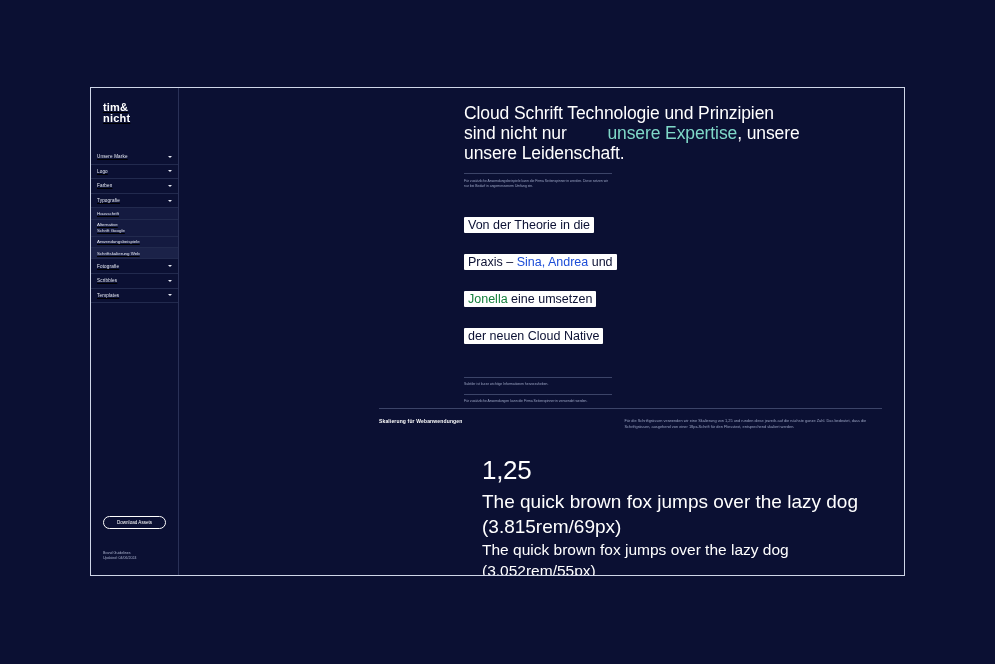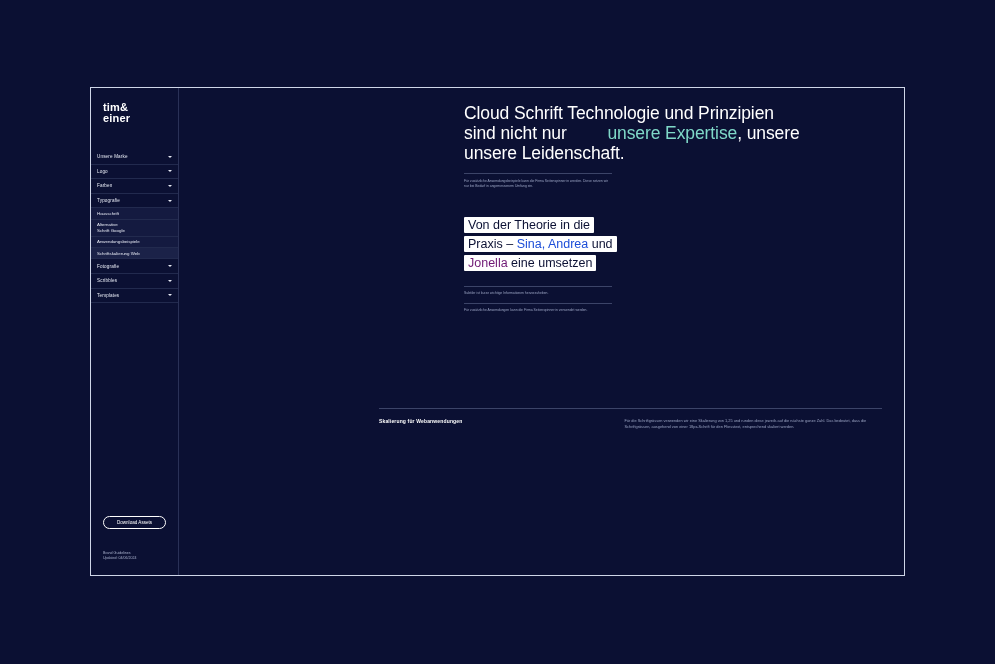--- a/index.html
+++ b/index.html
@@ -35,20 +35,21 @@
 
   
   .sidebar {
     width: 88px;
     flex: 0 0 88px;
     background: #0b1033;
     border-right: 1px solid #2a3157;
     box-sizing: border-box;
     position: relative;
     padding: 0;
+    text-decoration: underline;
   }
 
   .logo {
     padding: 14px 0 0 12px;
     color: #ffffff;
     font-size: 11px;
     line-height: 11px;
     letter-spacing: 0.2px;
     font-weight: 700;
   }
@@ -159,26 +160,26 @@
     margin: 26px 0 0 285px;
     width: 330px;
   }
   .quote .line {
     display: inline-block;
     background: #ffffff;
     color: #0b1033;
     font-size: 12.5px;
     line-height: 16px;
     padding: 0 4px;
-    margin-bottom: 1px;
+    margin-bottom: 19px;
     border-radius: 1px;
     white-space: nowrap;
   }
   .quote .line .mint { color: #1d4ed8; }
-  .quote .line .blue { color: #701a75; }
+  .quote .line .blue { color: #15803d; }
 
   .quote-body {
     margin: 14px 0 0 0;
     width: 148px;
     color: #9aa3c2;
     font-size: 3.4px;
     line-height: 5.2px;
   }
   .quote-body .divider {
     border-top: 1px solid #3c4468;
@@ -233,21 +234,21 @@
 </style>
 </head>
 <body>
 
 <div id="root">
   <div class="window">
 
     <div class="sidebar">
       <div class="logo">
         <span>tim&amp;</span>
-        <span class="l2">einer</span>
+        <span class="l2">nicht</span>
       </div>
 
       <div class="nav">
         <div class="nav-item">
           <span>Unsere Marke</span>
           <span class="caret"></span>
         </div>
         <div class="nav-item">
           <span>Logo</span>
           <span class="caret"></span>
@@ -301,33 +302,40 @@
 
       <div class="hero">
         <h1><span>Cloud Schrift Technologie und Prinzipien sind nicht nur </span><span class="accent">unsere Expertise</span><span>, unsere unsere Leidenschaft.</span></h1>
         <div class="hero-body">Für zusätzliche Anwendungsbeispiele kann die Firma Seitenspinner:in werden. Diese setzen wir nur bei Bedarf in angemessenem Umfang ein.</div>
       </div>
 
       <div class="quote">
         <div><span class="line">Von der Theorie in die</span></div>
         <div><span class="line"><span>Praxis – </span><span class="mint">Sina, Andrea</span><span> und</span></span></div>
         <div><span class="line"><span class="blue">Jonella</span><span> eine umsetzen</span></span></div>
+        <div><span class="line">der neuen Cloud Native</span></div>
 
         <div class="quote-body">
           <div class="divider"></div>
           <p>Subtiler ist kurze wichtige Informationen hervorzuheben.</p>
           <div class="divider"></div>
           <p>Für zusätzliche Anwendungen kann die Firma Seitenspinner:in verwendet werden.</p>
         </div>
       </div>
 
       <div class="scale-section">
         <div class="scale-rule"></div>
         <div class="scale-head">
           <h3>Skalierung für Webanwendungen</h3>
           <p>Für die Schriftgrössen verwenden wir eine Skalierung von 1,25 und runden diese jeweils auf die nächste ganze Zahl. Das bedeutet, dass die Schriftgrössen, ausgehend von einer 18px-Schrift für den Fliesstext, entsprechend skaliert werden.</p>
         </div>
 
+        <div class="samples">
+          <div class="num">1,25</div>
+          <div class="s1">The quick brown fox jumps over the lazy dog (3.815rem/69px)</div>
+          <div class="s2">The quick brown fox jumps over the lazy dog (3.052rem/55px)</div>
+
+        </div>
       </div>
 
     </div>
   </div>
 </div>
 
 </body></html>

